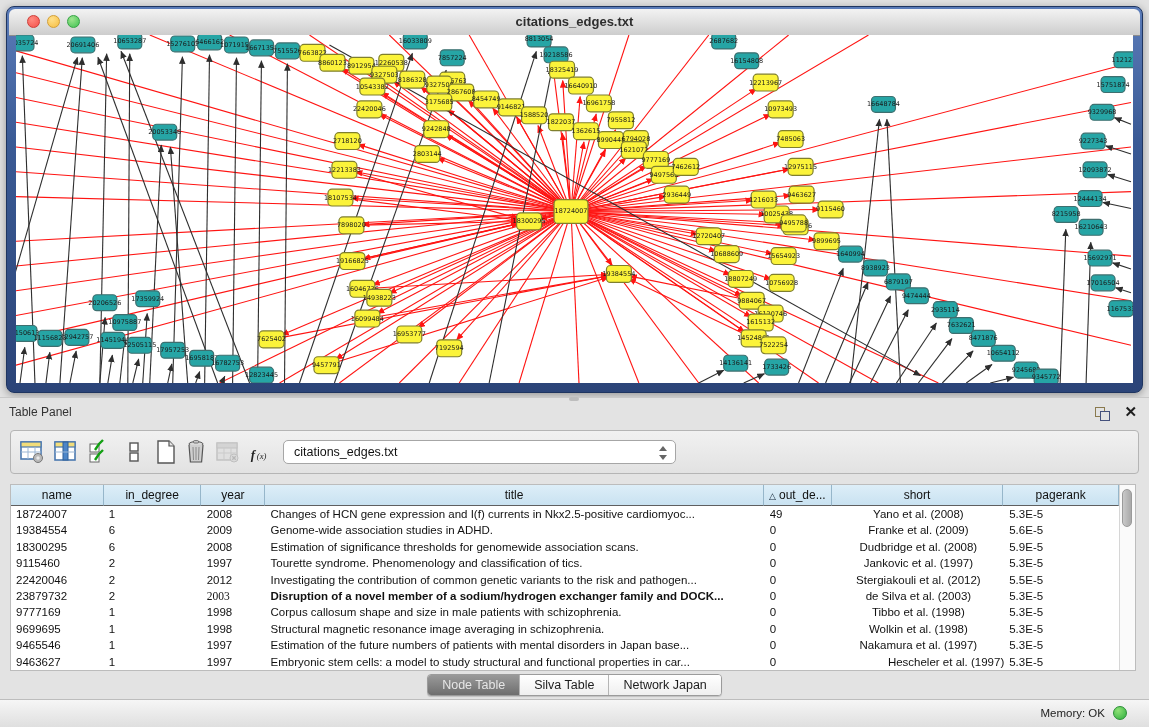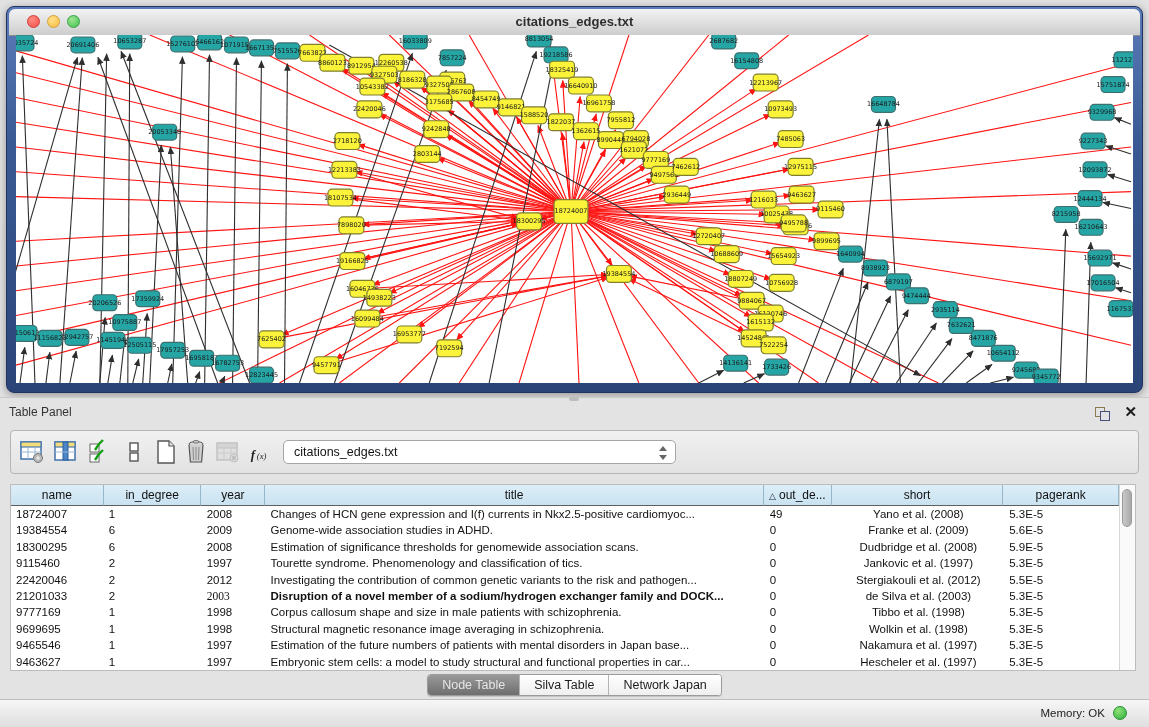--- a/index.html
+++ b/index.html
@@ -866,21 +866,21 @@
           <div class="tr">
             <div class="td" style="width: 93px;">22420046</div>
             <div class="td" style="width: 98px;">2</div>
             <div class="td" style="width: 64px;">2012</div>
             <div class="td" style="width: 500px;">Investigating the contribution of common genetic variants to the risk and pathogen...</div>
             <div class="td" style="width: 68px;">0</div>
             <div class="td center" style="width: 172px;">Stergiakouli et al. (2012)</div>
             <div class="td" style="width: 116px;">5.5E-5</div>
           </div>
           <div class="tr">
-            <div class="td" style="width: 93px;">21201033</div>
+            <div class="td" style="width: 93px;">23879732</div>
             <div class="td" style="width: 98px;">2</div>
             <div class="td" style="width: 64px; font-family: Liberation Serif, serif;">2003</div>
             <div class="td" style="width: 500px; font-weight: bold;">Disruption of a novel member of a sodium/hydrogen exchanger family and DOCK...</div>
             <div class="td" style="width: 68px;">0</div>
             <div class="td center" style="width: 172px;">de Silva et al. (2003)</div>
             <div class="td" style="width: 116px;">5.3E-5</div>
           </div>
           <div class="tr">
             <div class="td" style="width: 93px;">9777169</div>
             <div class="td" style="width: 98px;">1</div>
@@ -907,21 +907,21 @@
             <div class="td" style="width: 68px;">0</div>
             <div class="td center" style="width: 172px;">Nakamura et al. (1997)</div>
             <div class="td" style="width: 116px;">5.3E-5</div>
           </div>
           <div class="tr">
             <div class="td" style="width: 93px;">9463627</div>
             <div class="td" style="width: 98px;">1</div>
             <div class="td" style="width: 64px;">1997</div>
             <div class="td" style="width: 500px;">Embryonic stem cells: a model to study structural and functional properties in car...</div>
             <div class="td" style="width: 68px;">0</div>
-            <div class="td center" style="width: 172px;">Hescheler et al. (1997)</div>
+            <div class="td center" style="width: 172px; text-align: right;">Hescheler et al. (1997)</div>
             <div class="td" style="width: 116px;">5.3E-5</div>
           </div>
         </div>
       <div id="vscroll">
         <div id="vthumb"></div>
       </div>
     </div>
 
     <div id="tabs">
       <div id="tabs-inner">

